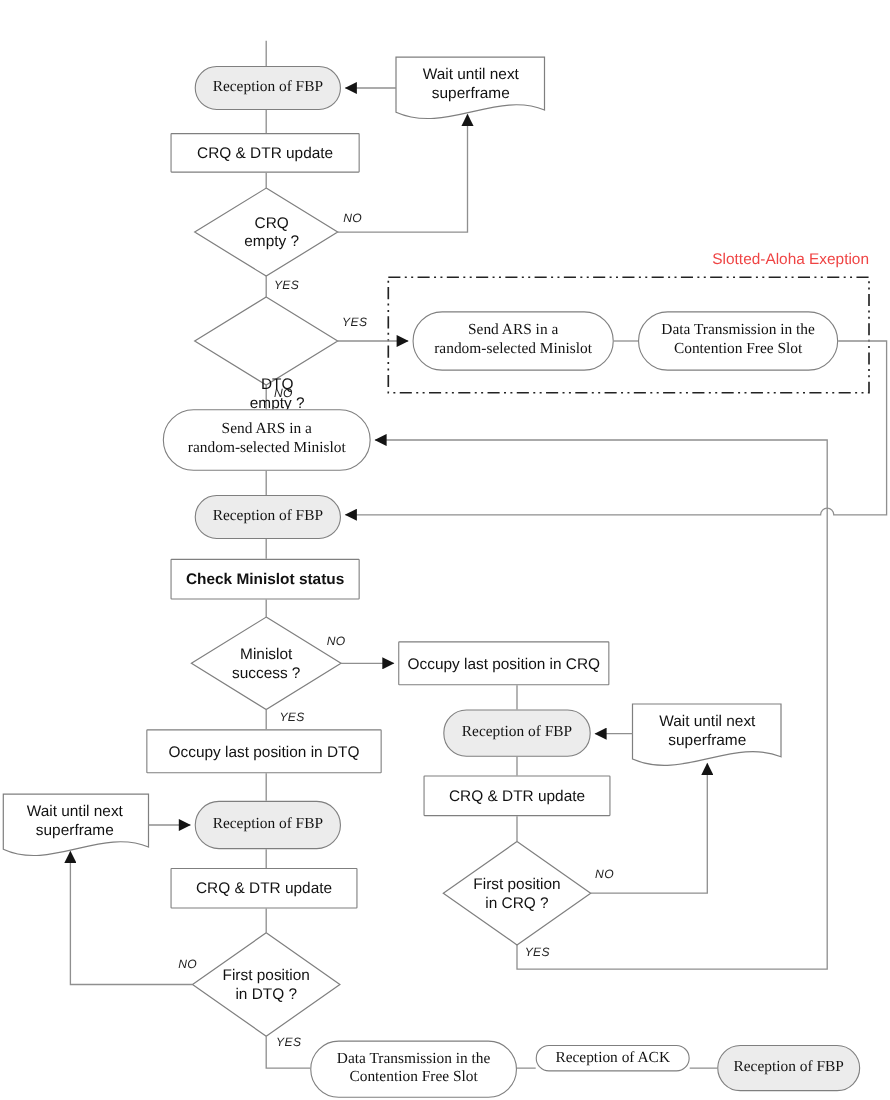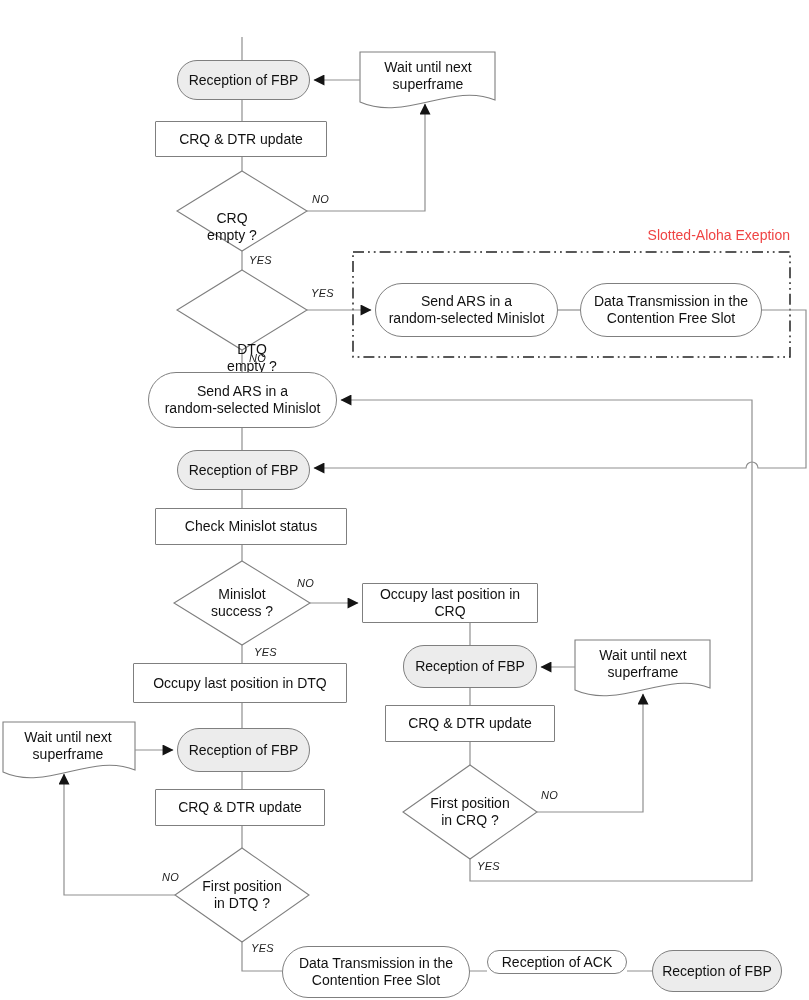--- a/index.html
+++ b/index.html
@@ -7,21 +7,21 @@
     position:relative;width:809px;height:1000px;background:#ffffff;
     font-family:"Liberation Sans", sans-serif;color:#111;overflow:hidden;
   }
   #wires{position:absolute;left:0;top:0;width:809px;height:1000px;}
   .node{
     position:absolute;display:flex;align-items:center;justify-content:center;
     text-align:center;font-size:14px;line-height:1.2;white-space:pre-line;
     box-sizing:border-box;background:#ffffff;border:1px solid #7f7f7f;color:#111;
   }
   .rect{border-radius:1px;}
-  .stadium{border-radius:28px;}
+  .stadium{border-radius:28px;font-family:Liberation Serif, serif;}
   .gray{background:#ececec;}
   .bold{font-weight:bold;font-size:14.5px;}
   .freefloat{
     position:absolute;display:flex;align-items:center;justify-content:center;
     text-align:center;font-size:14px;line-height:1.2;white-space:pre-line;
     background:transparent;border:none;
   }
   .cond-label{
     position:absolute;font-size:11px;letter-spacing:.3px;color:#222;
     background:transparent;
@@ -85,43 +85,43 @@
   <div class="exception-title" style="left:600px;top:227px;width:190px;">Slotted-Aloha Exeption</div>
 
 
   <div class="node stadium gray" style="left:177px;top:60px;width:133px;height:40px;border-radius:20px;">Reception of FBP</div>
 
   <div class="freefloat" style="left:362px;top:56px;width:132px;height:40px;">Wait until next
 superframe</div>
 
   <div class="node rect" style="left:155px;top:121px;width:172px;height:36px;">CRQ &amp; DTR update</div>
 
-  <div class="freefloat" style="left:177px;top:190px;width:110px;height:42px;margin-top:16px;">CRQ
+  <div class="freefloat" style="left:192px;top:190px;width:110px;height:42px;">CRQ
 empty ?</div>
 
   <div class="freefloat" style="left:197px;top:289px;width:110px;height:42px;margin-top:48px;">DTQ
 empty ?</div>
 
   <div class="node stadium" style="left:375px;top:283px;width:183px;height:54px;border-radius:27px;">Send ARS in a
 random-selected Minislot</div>
 
   <div class="node stadium" style="left:580px;top:283px;width:182px;height:54px;border-radius:27px;">Data Transmission in the
 Contention Free Slot</div>
 
   <div class="node stadium" style="left:148px;top:372px;width:189px;height:56px;border-radius:28px;">Send ARS in a
 random-selected Minislot</div>
 
   <div class="node stadium gray" style="left:177px;top:450px;width:133px;height:40px;border-radius:20px;">Reception of FBP</div>
 
-  <div class="node rect" style="left:155px;top:508px;width:192px;height:37px;">Check Minislot status</div>
+  <div class="node rect" style="left:155px;top:508px;width:172px;height:37px;font-weight:bold;">Check Minislot status</div>
 
   <div class="freefloat" style="left:187px;top:582px;width:110px;height:42px;">Minislot
 success ?</div>
 
-  <div class="node rect" style="left:362px;top:583px;width:176px;height:40px;">Occupy last position in CRQ</div>
+  <div class="node rect" style="left:362px;top:583px;width:192px;height:40px;">Occupy last position in CRQ</div>
 
   <div class="node stadium gray" style="left:403px;top:645px;width:134px;height:43px;border-radius:21px;">Reception of FBP</div>
 
   <div class="freefloat" style="left:577px;top:644px;width:132px;height:40px;">Wait until next
 superframe</div>
 
   <div class="node rect" style="left:385px;top:705px;width:170px;height:37px;">CRQ &amp; DTR update</div>
 
   <div class="freefloat" style="left:415px;top:791px;width:110px;height:42px;">First position
 in CRQ ?</div>

